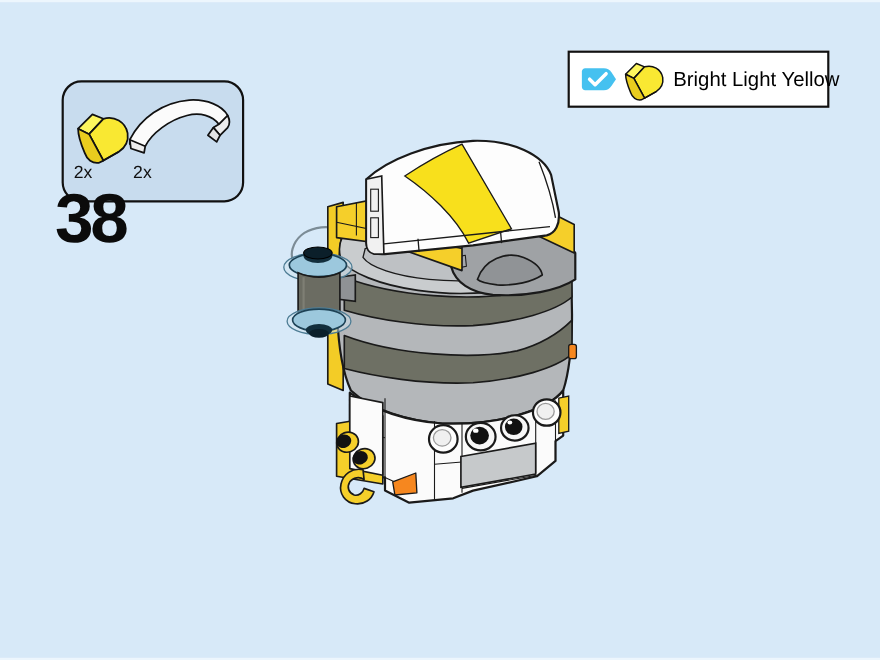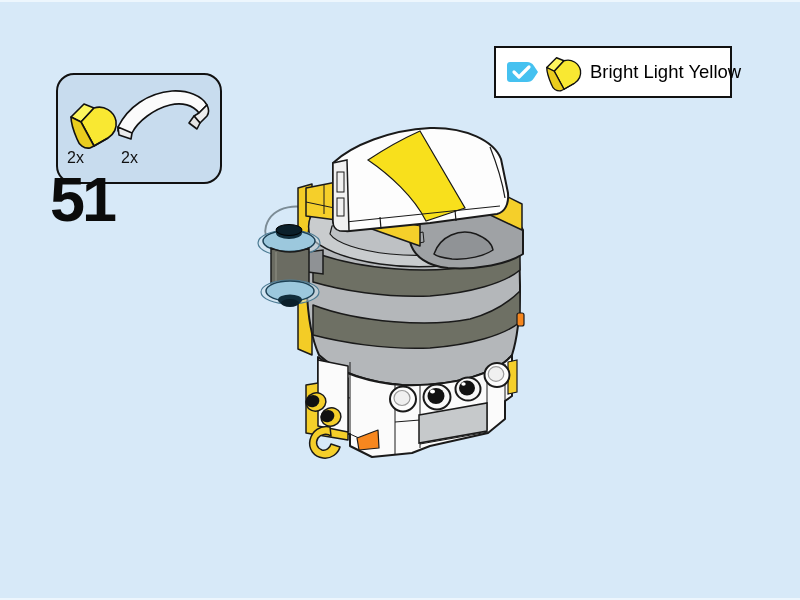--- a/index.html
+++ b/index.html
@@ -21,21 +21,21 @@
   }
   .count-1{left:9px;top:74px;}
   .count-2{left:63px;top:74px;}
   .piece-yellow-sm{position:absolute;left:8px;top:22px;}
   .piece-white-lg{position:absolute;left:56px;top:8px;}
   .step-number{
     position:absolute;left:50px;top:166px;
     font-size:63px;font-weight:bold;letter-spacing:-3px;color:#0b0b0b;line-height:1;
   }
   .color-callout{
-    position:absolute;left:494px;top:44px;width:238px;height:52px;
+    position:absolute;left:516px;top:44px;width:238px;height:52px;
     background:#fff;border:2.5px solid #111;box-sizing:border-box;
     display:flex;align-items:center;padding-left:9px;
   }
   .callout-label{font-size:18.5px;color:#000;margin-left:5px;white-space:nowrap;}
   .callout-check{flex:0 0 auto;}
   .callout-piece{flex:0 0 auto;margin-left:4px;}
   .model-svg{position:absolute;left:0;top:0;}
 </style>
 </head>
 <body>
@@ -56,21 +56,21 @@
         <path d="M 4,44 C 14,24 34,10 58,8 C 74,7 88,13 93,22 L 85,30 C 79,22 68,19 56,22 C 40,26 24,38 18,50 L 4,48 Z" fill="#FBFBFB"></path>
         <path d="M 93,22 C 95,26 95,30 93,33 L 86,40 L 80,33 L 85,30 Z" fill="#EDEDED"></path>
         <path d="M 80,33 L 86,40 L 83,46 L 75,40 Z" fill="#E4E4E4"></path>
         <path d="M 4,44 L 18,50 L 17,56 L 5,52 Z" fill="#ECECEC"></path>
       </g>
     </svg>
     <span class="part-count count-1">2x</span>
     <span class="part-count count-2">2x</span>
   </div>
 
-  <div class="step-number">51</div>
+  <div class="step-number">38</div>
 
   <div class="color-callout">
     <svg class="callout-check" width="34" height="26" viewBox="0 0 34 26">
       <path d="M 5,3 L 22,3 C 25,3 27,4 29,7 L 33,13 L 29,19 C 27,22 25,23 22,23 L 5,23 C 3.3,23 2,21.7 2,20 L 2,6 C 2,4.3 3.3,3 5,3 Z" fill="#45C1F0"></path>
       <path d="M 9,13 L 14,18 L 24,8" stroke="#fff" stroke-width="3.2" stroke-linecap="round" stroke-linejoin="round" fill="none"></path>
     </svg>
     <svg class="callout-piece" width="42" height="40" viewBox="0 0 56 52">
       <g stroke="#111" stroke-width="1.8" stroke-linejoin="round">
         <path d="M 5,20 L 18,7 L 28,11 L 15,25 Z" fill="#FDF65E"></path>
         <path d="M 15,25 L 28,11 C 38,8 48,14 50,24 C 51,31 48,37 42,41 L 28,49 Z" fill="#F9E832"></path>

